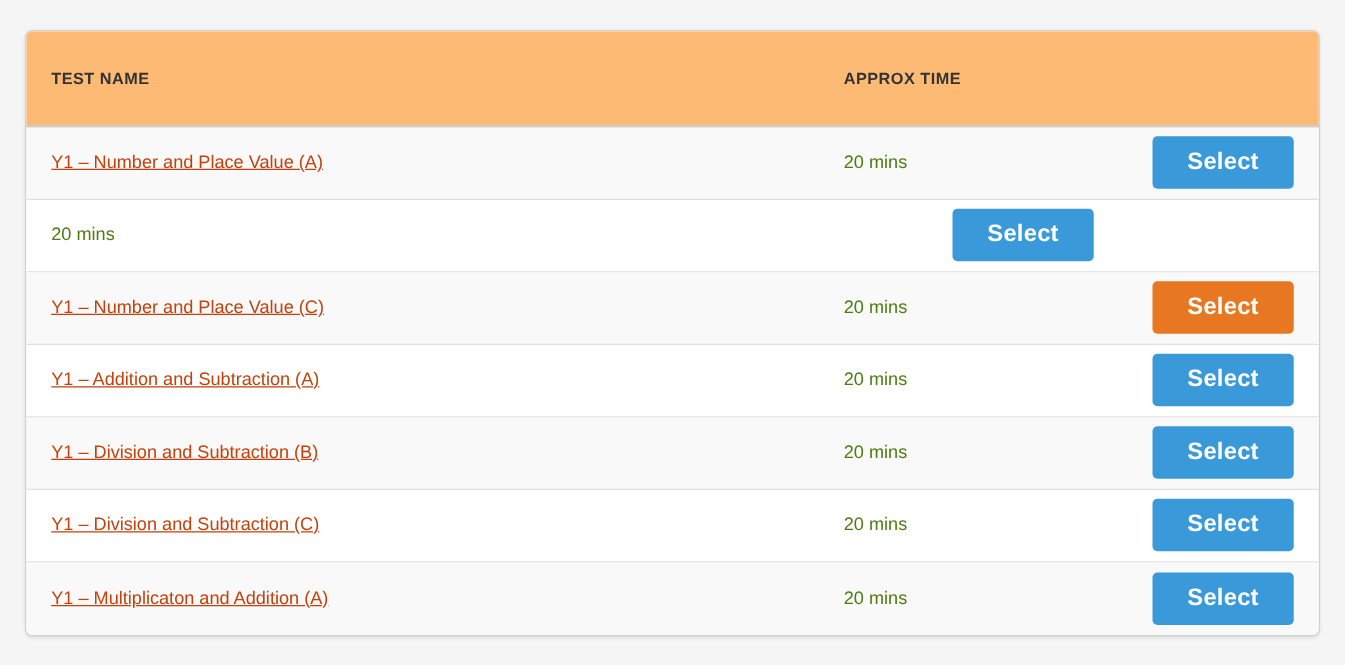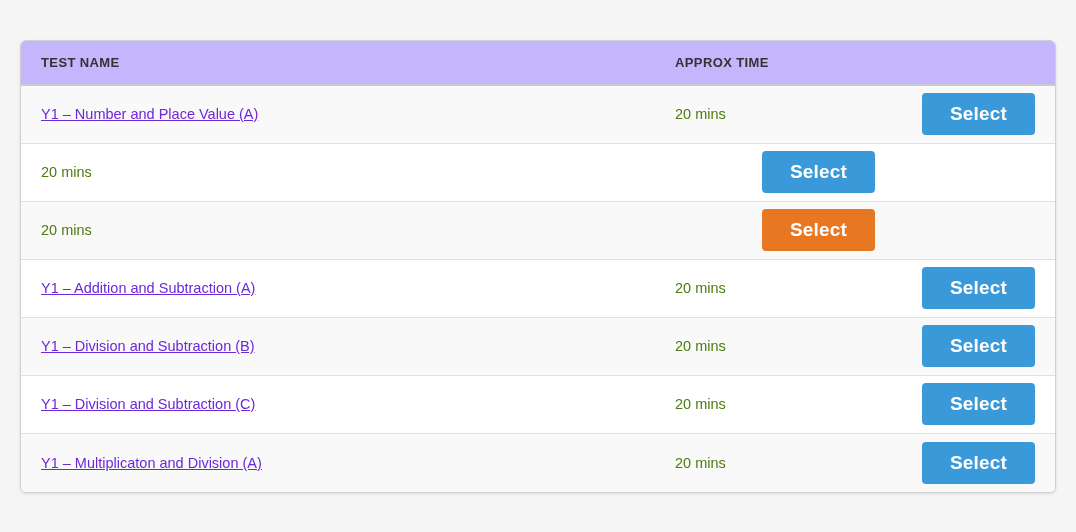--- a/index.html
+++ b/index.html
@@ -23,23 +23,23 @@
       border: 1px solid #d0d0d0;
       border-radius: 6px;
       overflow: hidden;
       width: 1036px;
       box-shadow: 0 1px 3px rgba(0,0,0,0.1);
     }
 
     .table-header {
       display: grid;
       grid-template-columns: 1fr 200px 160px;
-      background: #c4b5fd;
+      background: #fdba74;
       border-bottom: 2px solid #ccc;
-      padding: 14px 20px;
+      padding: 30px 20px;
     }
 
     .header-cell {
       font-weight: 700;
       font-size: 13px;
       color: #333;
       letter-spacing: 0.03em;
       text-transform: uppercase;
     }
 
@@ -62,21 +62,21 @@
 
     .table-row:nth-child(even) {
       background: #ffffff;
     }
 
     .test-name-cell {
       padding: 12px 0;
     }
 
     .test-name-link {
-      color: #6d28d9;
+      color: #c2410c;
       text-decoration: underline;
       font-size: 14.5px;
       cursor: pointer;
     }
 
     .time-cell {
       font-size: 14.5px;
       color: #4d7c0f;
     }
 
@@ -119,20 +119,21 @@
           <button class="select-btn">Select</button>
         </div>
       </div>
       <div class="table-row">
         <div class="time-cell">20 mins</div>
         <div class="action-cell">
           <button class="select-btn">Select</button>
         </div>
       </div>
       <div class="table-row">
+        <div class="test-name-cell"><span class="test-name-link">Y1 – Number and Place Value (C)</span></div>
         <div class="time-cell">20 mins</div>
         <div class="action-cell">
           <button class="select-btn active">Select</button>
         </div>
       </div>
       <div class="table-row">
         <div class="test-name-cell"><span class="test-name-link">Y1 – Addition and Subtraction (A)</span></div>
         <div class="time-cell">20 mins</div>
         <div class="action-cell">
           <button class="select-btn">Select</button>
@@ -146,20 +147,20 @@
         </div>
       </div>
       <div class="table-row">
         <div class="test-name-cell"><span class="test-name-link">Y1 – Division and Subtraction (C)</span></div>
         <div class="time-cell">20 mins</div>
         <div class="action-cell">
           <button class="select-btn">Select</button>
         </div>
       </div>
       <div class="table-row">
-        <div class="test-name-cell"><span class="test-name-link">Y1 – Multiplicaton and Division (A)</span></div>
+        <div class="test-name-cell"><span class="test-name-link">Y1 – Multiplicaton and Addition (A)</span></div>
         <div class="time-cell">20 mins</div>
         <div class="action-cell">
           <button class="select-btn">Select</button>
         </div>
       </div>
     </div>
 </div>
 
 </body></html>

